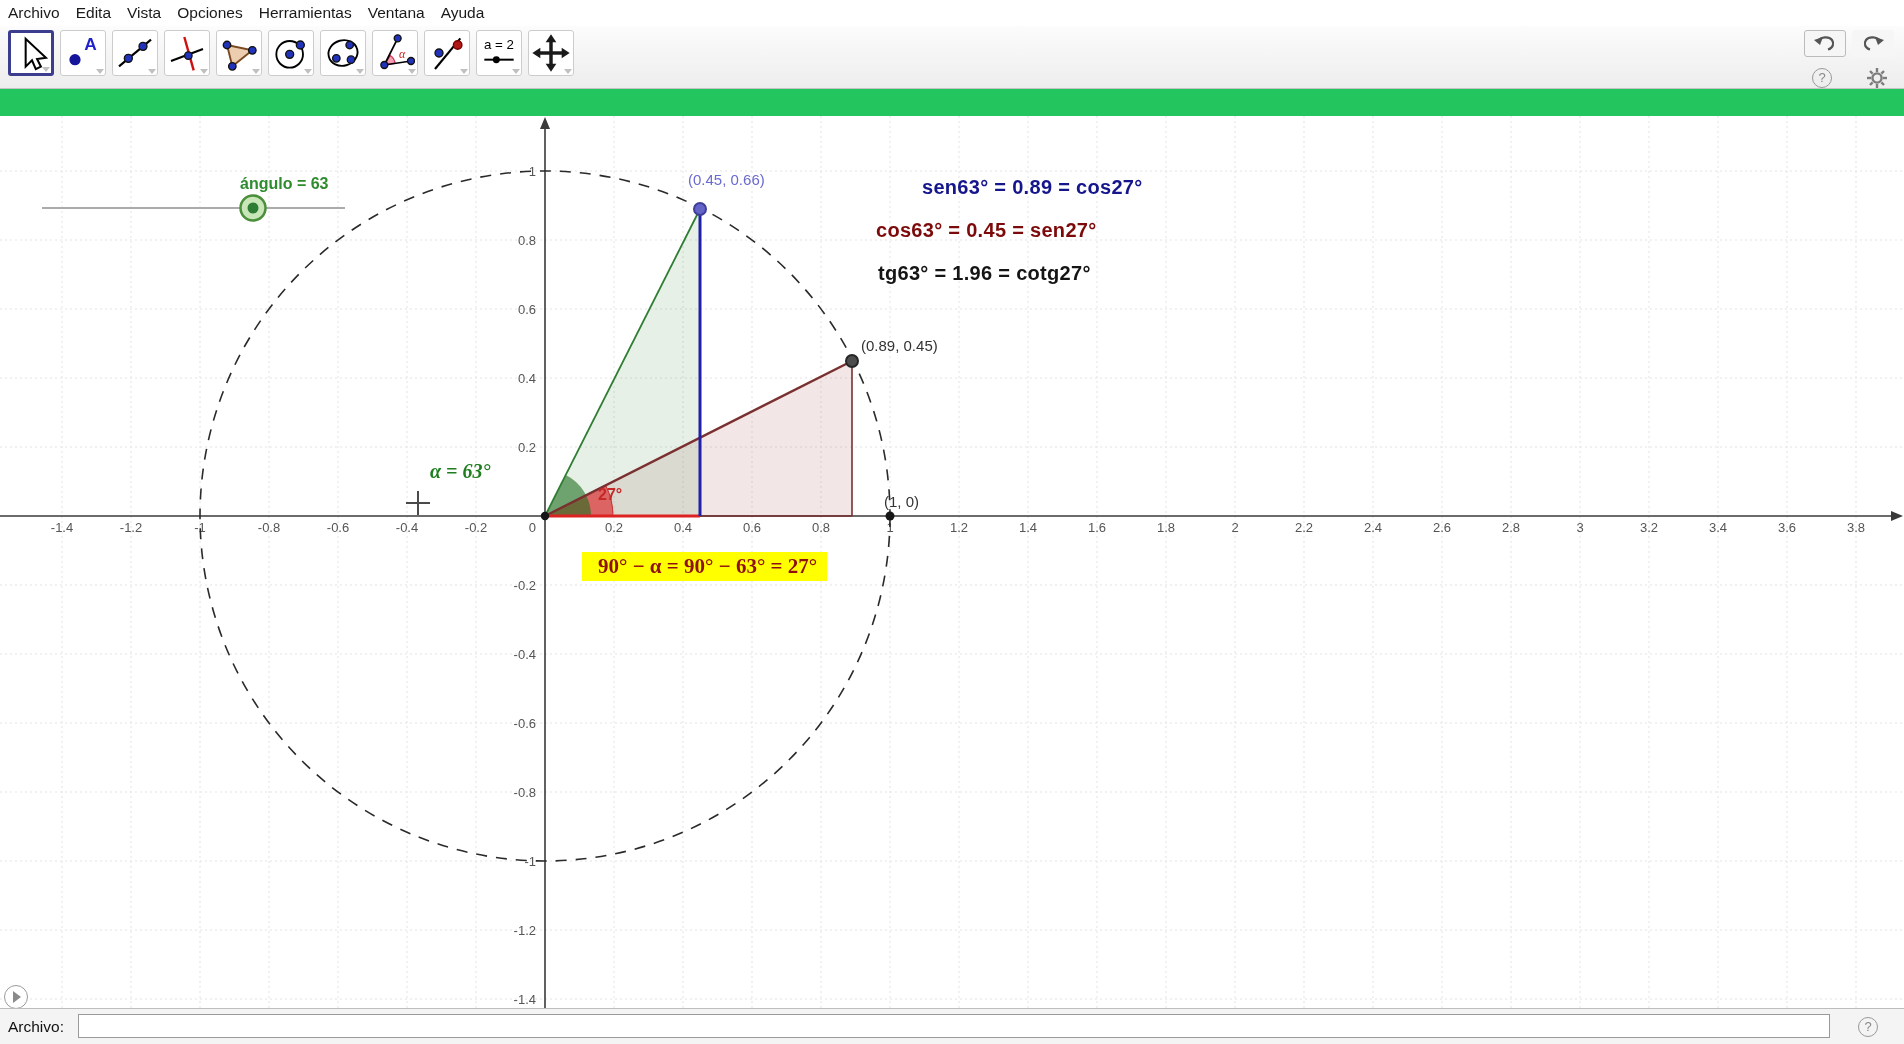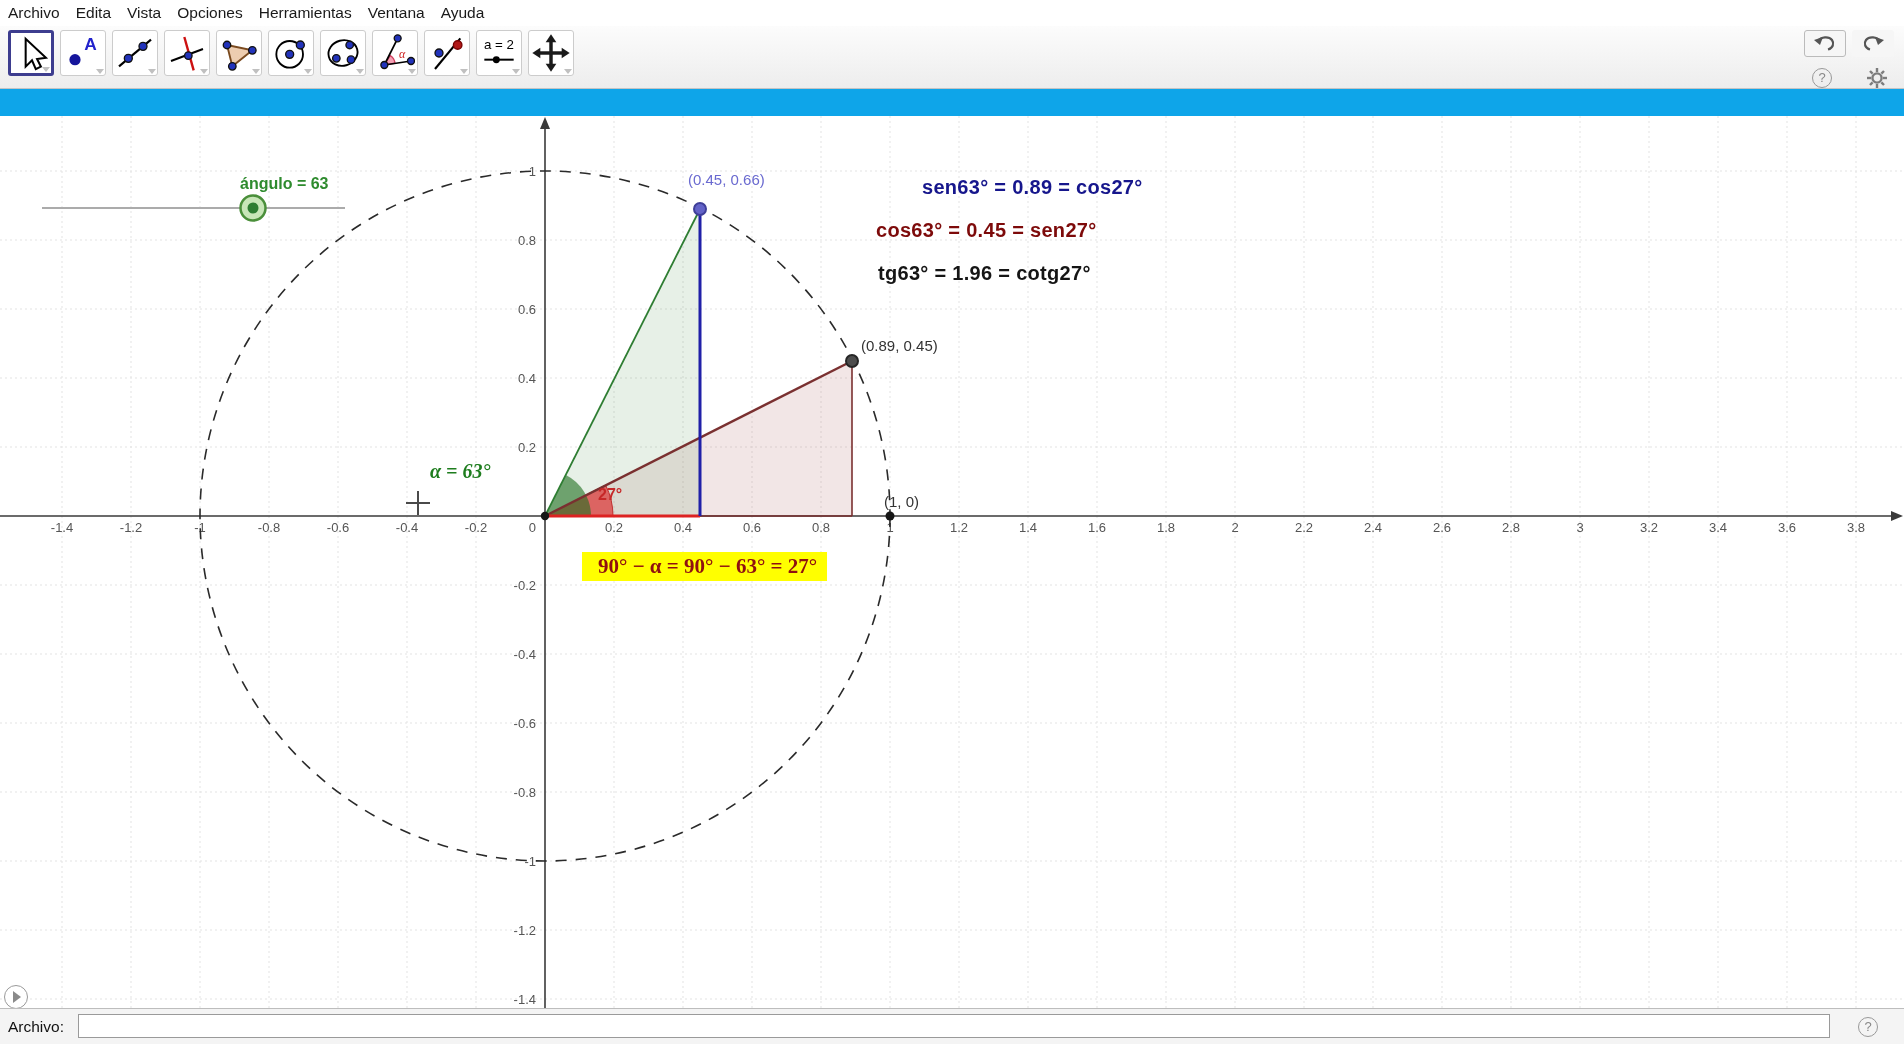--- a/index.html
+++ b/index.html
@@ -1,17 +1,17 @@
 <!DOCTYPE html>
 <html><head>
 <meta charset="utf-8">
 <style>
   html,body{margin:0;padding:0;background:#fff;}
   #app{position:relative;width:1904px;height:1044px;overflow:hidden;
-       font-family:"Liberation Sans",sans-serif;background:#0ea5e9;}
+       font-family:"Liberation Sans",sans-serif;background:#22c55e;}
 
   
   #menubar{position:absolute;left:0;top:0;width:100%;height:26px;background:#fff;
            border-bottom:1px solid #d8d8d8;display:flex;align-items:center;}
   .menu-item{font-size:15.5px;color:#1a1a1a;padding:0 8px;cursor:default;}
 
   
   #toolbar{position:absolute;left:0;top:26px;width:100%;height:62px;
            background:linear-gradient(#fcfcfc,#ededed);border-bottom:1px solid #c4c4c4;}
   .toolbtn{position:absolute;top:4px;width:46px;height:46px;background:#fff;

